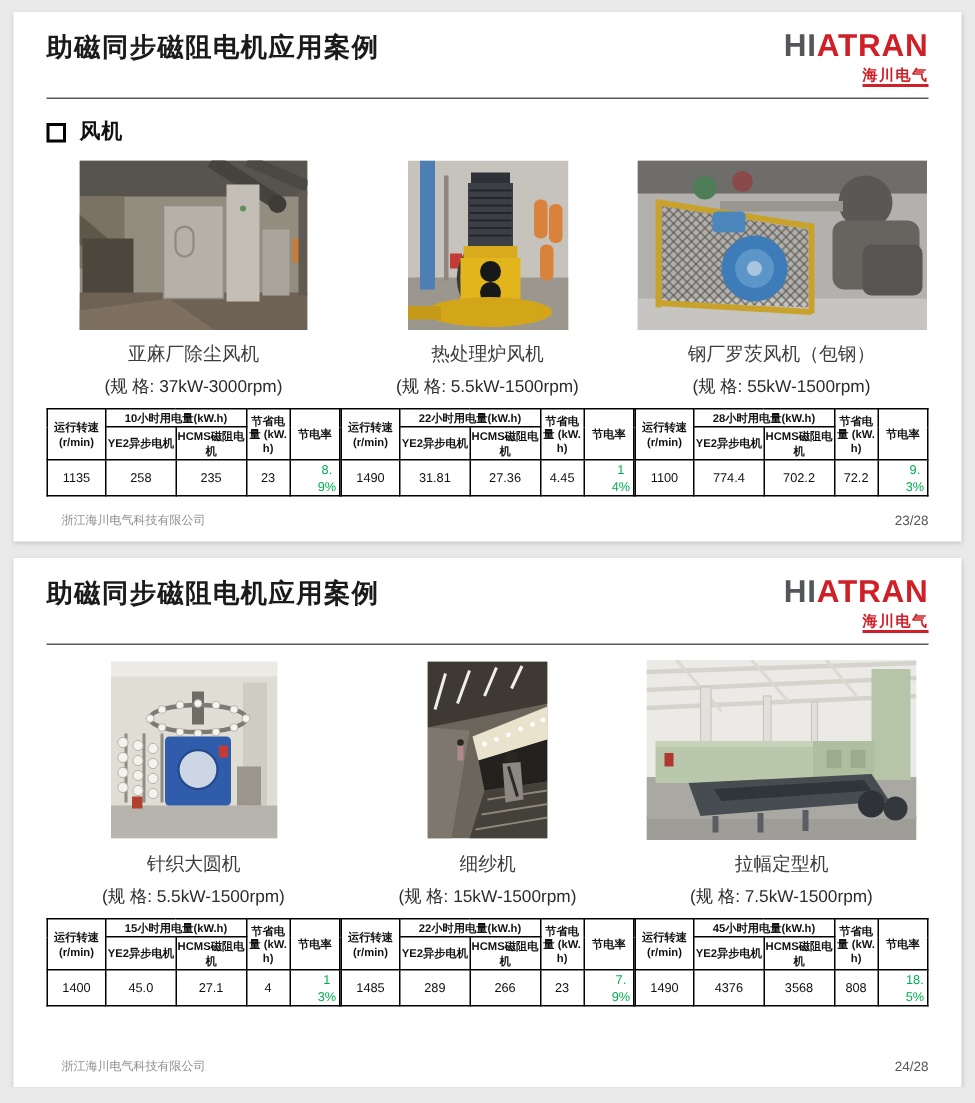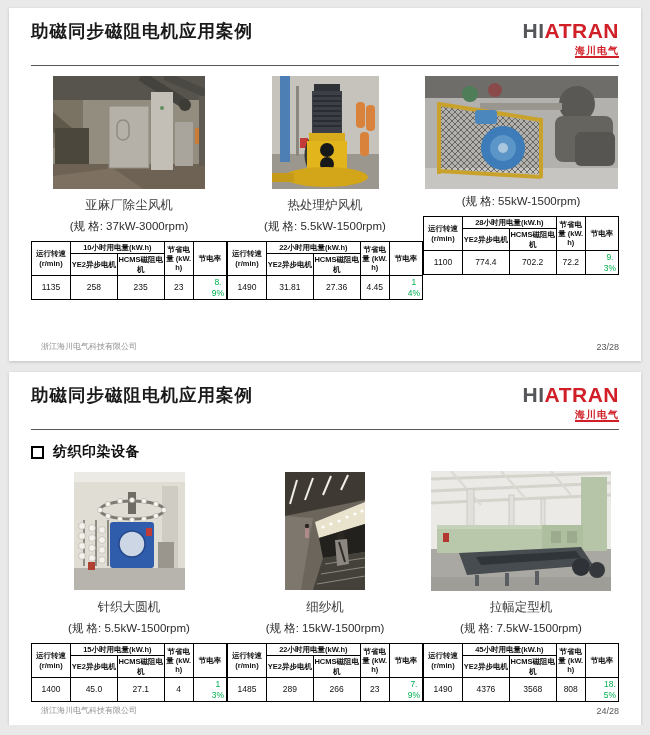--- a/index.html
+++ b/index.html
@@ -84,20 +84,24 @@
   <div class="slide first">
     <div class="slide-header">
       <h1 class="title">助磁同步磁阻电机应用案例</h1>
       <div class="logo">
         <div class="logo-word"><span class="logo-hi">HI</span><span class="logo-rest">ATRAN</span></div>
         <span class="logo-sub">海川电气</span>
       </div>
     </div>
     <div class="divider"></div>
 
+    <div class="section-row">
+      <span class="bullet-square"></span>
+      <span class="section-label">风机</span>
+    </div>
 
     <div class="cases">
 
       <div class="case">
         <div class="photo-wrap">
           <svg class="photo" width="152" height="113" viewBox="0 0 152 113">
             <rect width="152" height="113" fill="#938d80"></rect>
             <rect width="152" height="24" fill="#57544e"></rect>
             <line x1="88" y1="0" x2="132" y2="28" stroke="#45433e" stroke-width="10"></line>
             <line x1="112" y1="0" x2="152" y2="17" stroke="#4b4943" stroke-width="8"></line>
@@ -237,20 +241,21 @@
               <line x1="116" y1="42" x2="116" y2="102"></line>
               <line x1="14" y1="28" x2="116" y2="44"></line>
               <line x1="14" y1="95" x2="116" y2="101"></line>
             </g>
             <rect x="50" y="34" width="22" height="14" rx="3" fill="#4b86bd"></rect>
             <circle cx="78" cy="72" r="22" fill="#3d7cb8"></circle>
             <circle cx="78" cy="72" r="13" fill="#5c95c7"></circle>
             <circle cx="78" cy="72" r="5" fill="#aac6df"></circle>
           </svg>
         </div>
+        <div class="case-name">钢厂罗茨风机（包钢）</div>
         <div class="case-spec">(规 格: 55kW-1500rpm)</div>
         <table class="data-table">
           <colgroup>
               <col style="width:20%">
               <col style="width:24%">
               <col style="width:24%">
               <col style="width:15%">
               <col style="width:17%">
             </colgroup>
           <tbody>
@@ -285,24 +290,20 @@
   <div class="slide second">
     <div class="slide-header">
       <h1 class="title">助磁同步磁阻电机应用案例</h1>
       <div class="logo">
         <div class="logo-word"><span class="logo-hi">HI</span><span class="logo-rest">ATRAN</span></div>
         <span class="logo-sub">海川电气</span>
       </div>
     </div>
     <div class="divider"></div>
 
-    <div class="section-row">
-      <span class="bullet-square"></span>
-      <span class="section-label">纺织印染设备</span>
-    </div>
 
     <div class="cases">
 
       <div class="case">
         <div class="photo-wrap">
           <svg class="photo" width="111" height="118" viewBox="0 0 111 118">
             <rect width="111" height="118" fill="#e0ddd5"></rect>
             <rect width="111" height="10" fill="#eceae4"></rect>
             <rect x="88" y="14" width="16" height="82" fill="#cfccc4"></rect>
             <rect y="96" width="111" height="22" fill="#b7b4ad"></rect>

